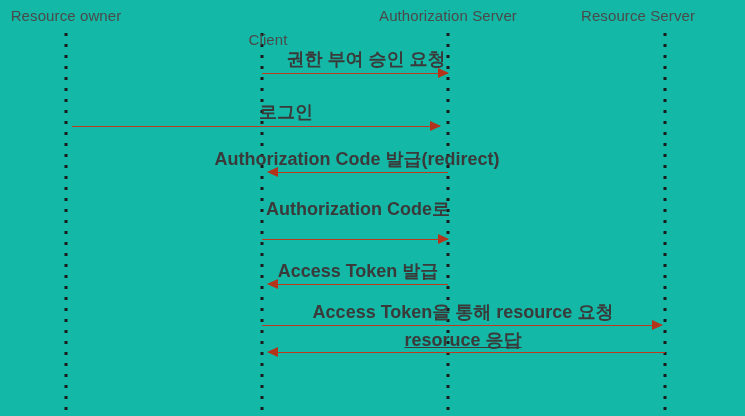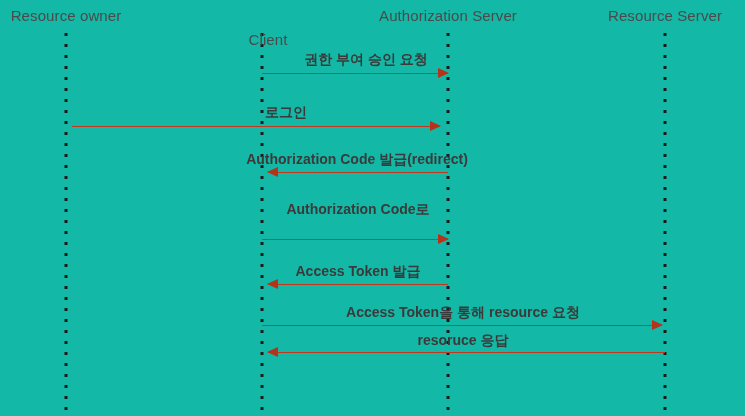--- a/index.html
+++ b/index.html
@@ -69,39 +69,39 @@
     border-left: 11px solid #b5331a;
   }
   .msg-head.left {
     left: -1px;
     border-right: 11px solid #b5331a;
   }
   .msg-label {
     position: absolute;
     transform: translateX(-50%);
     white-space: nowrap;
-    font-size: 14px;
+    font-size: 18px;
     font-weight: bold;
     color: #3a3a3a;
     line-height: 17px;
     text-align: center;
   }
 </style>
 </head>
 <body>
 
 <div id="diagram" style="width: 745px; height: 416px; background: #14b8a6;">
     <div class="lifeline" style="left: 66px; top: 33px; height: 377px;"></div>
     <div class="lifeline" style="left: 262px; top: 33px; height: 377px;"></div>
     <div class="lifeline" style="left: 448px; top: 33px; height: 377px;"></div>
     <div class="lifeline" style="left: 665px; top: 33px; height: 377px;"></div>
     <div class="participant-label" style="left: 66px; top: 8px; color: rgb(74, 74, 74);">Resource owner</div>
     <div class="participant-label" style="left: 268px; top: 8px; color: rgb(74, 74, 74); margin-top: 24px;">Client</div>
     <div class="participant-label" style="left: 448px; top: 8px; color: rgb(74, 74, 74);">Authorization Server</div>
-    <div class="participant-label" style="left: 665px; top: 8px; color: rgb(74, 74, 74);">Resource Server</div>
+    <div class="participant-label" style="left: 638px; top: 8px; color: rgb(74, 74, 74);">Resource Server</div>
     <div class="message" style="left: 262px; width: 186px; top: 73px;">
       <div class="msg-line" style="border-top-color: rgb(192, 57, 31);"></div>
       <div class="msg-head right" style="border-left-color: rgb(181, 51, 26);"></div>
     </div>
     <div class="msg-label" style="left: 366px; top: 51px; color: rgb(58, 58, 58);">
       <div>권한 부여 승인 요청</div>
     </div>
     <div class="message" style="left: 72px; width: 368px; top: 126px;">
       <div class="msg-line" style="border-top-color: rgb(192, 57, 31);"></div>
       <div class="msg-head right" style="border-left-color: rgb(181, 51, 26);"></div>
@@ -134,16 +134,16 @@
       <div class="msg-line" style="border-top-color: rgb(192, 57, 31);"></div>
       <div class="msg-head right" style="border-left-color: rgb(181, 51, 26);"></div>
     </div>
     <div class="msg-label" style="left: 463px; top: 304px; color: rgb(58, 58, 58);">
       <div>Access Token을 통해 resource 요청</div>
     </div>
     <div class="message" style="left: 268px; width: 397px; top: 352px;">
       <div class="msg-line" style="border-top-color: rgb(192, 57, 31);"></div>
       <div class="msg-head left" style="border-right-color: rgb(181, 51, 26);"></div>
     </div>
-    <div class="msg-label" style="left: 463px; top: 332px; color: rgb(58, 58, 58);">
+    <div class="msg-label" style="left: 463px; top: 332px; color: rgb(58, 58, 58); text-decoration: underline;">
       <div>resoruce 응답</div>
     </div>
   </div>
 
 </body></html>

